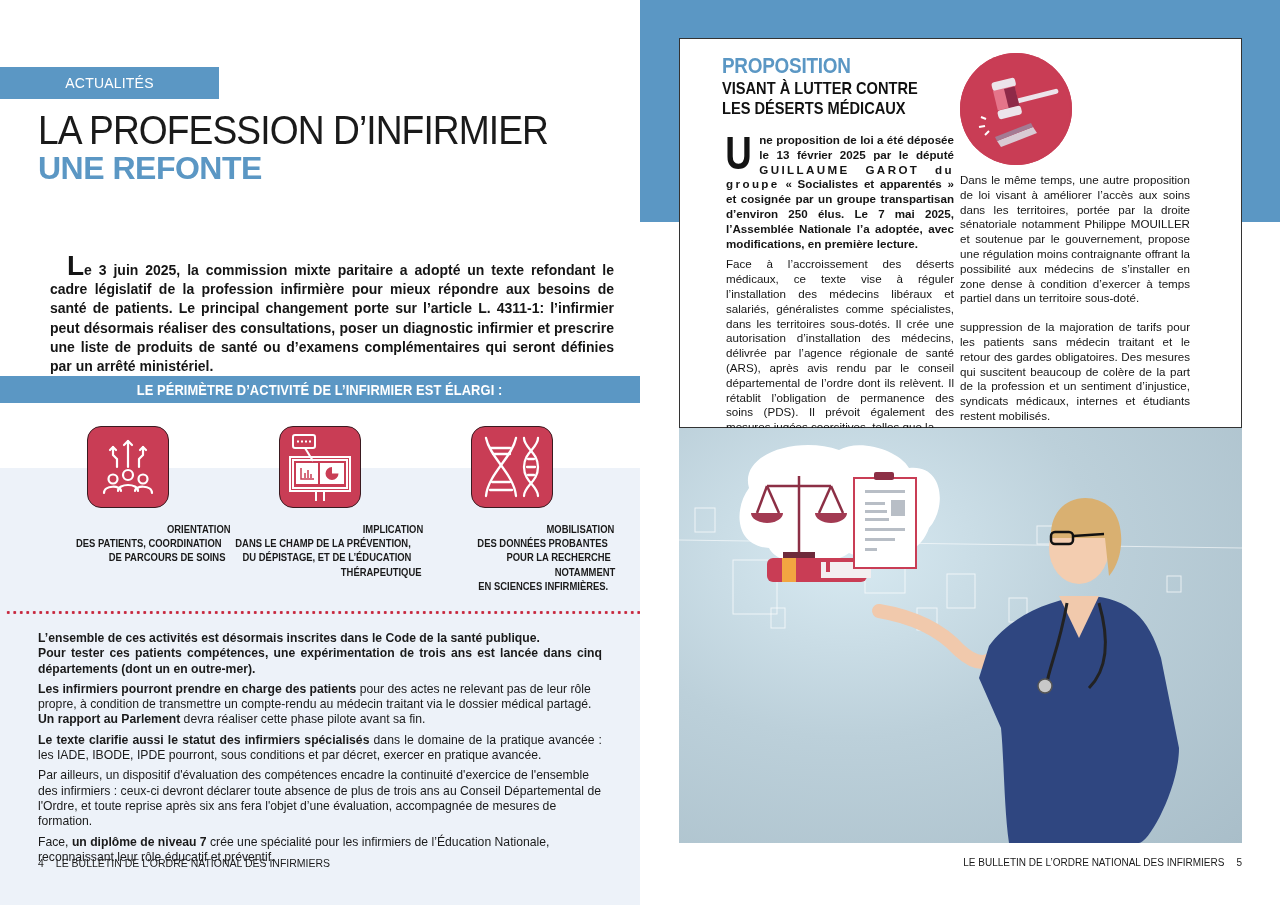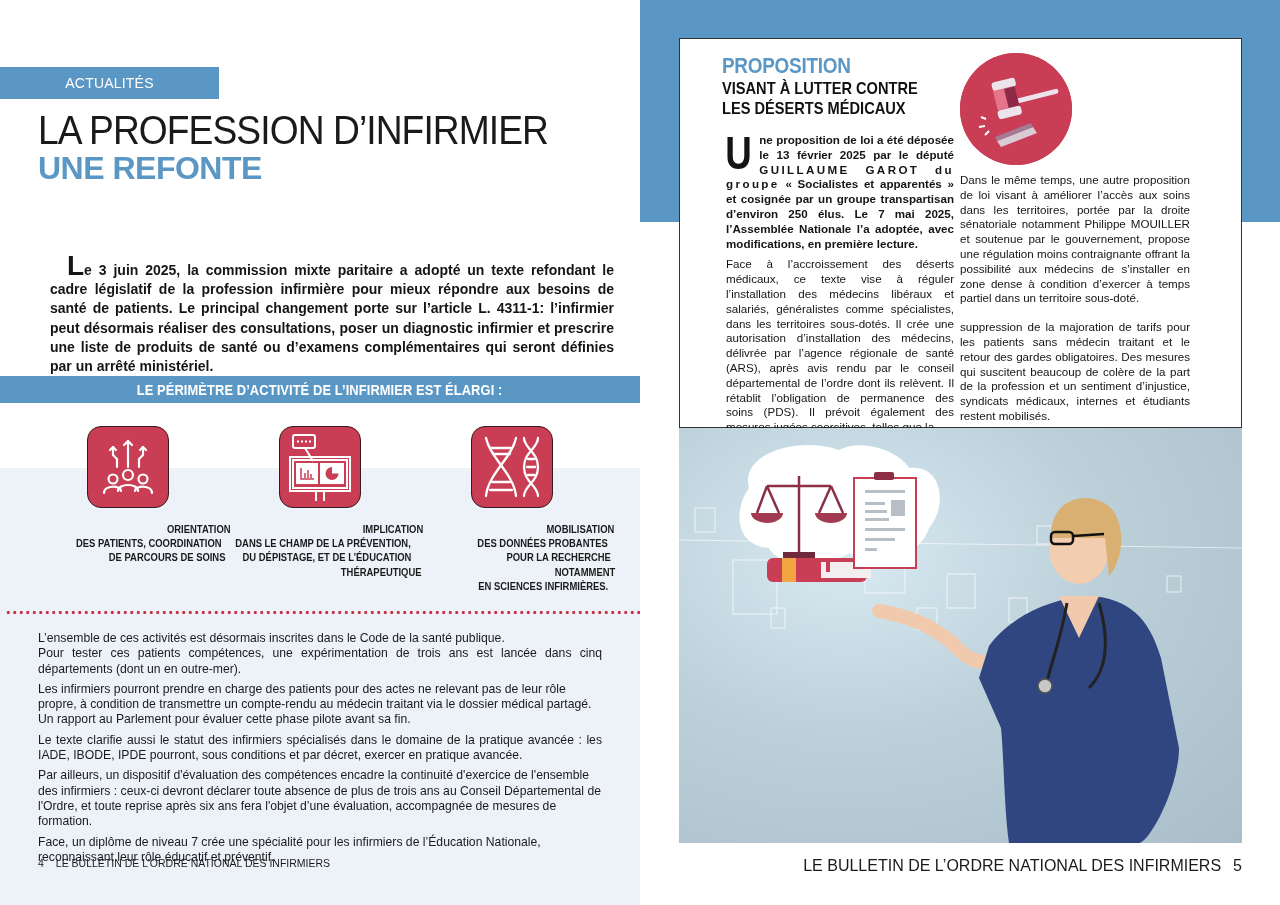--- a/index.html
+++ b/index.html
@@ -32,25 +32,25 @@
   .feature .cap { margin-top: 14px; font-size: 11.5px; font-weight: bold; line-height: 14.2px; color: #1a1a1a; }
   .feature .cap span { display: inline-block; transform: scaleX(0.82); white-space: nowrap; }
 
   .dots { position: absolute; left: 5px; top: 611px; width: 635px; height: 3px;
     background-image: radial-gradient(circle, #c7283f 1.3px, transparent 1.6px);
     background-size: 6.5px 3px; background-repeat: repeat-x; }
 
   .body-left { position: absolute; left: 38px; top: 631px; width: 564px; font-size: 12.2px; line-height: 15.3px; color: #1a1a1a; }
   .body-left p { margin-bottom: 5px; text-align: left; }
   .body-left p.j { text-align: justify; }
-  .body-left b { font-weight: normal; }
+  .body-left b { font-weight: bold; }
 
   .footer-left { position: absolute; left: 38px; top: 857px; font-size: 10.5px; color: #1a1a1a; }
   .footer-left .pn { margin-right: 12px; }
-  .footer-right { position: absolute; right: 38px; top: 857px; font-size: 16px; color: #1a1a1a; text-align: center; }
+  .footer-right { position: absolute; right: 38px; top: 857px; font-size: 10px; color: #1a1a1a; text-align: center; }
   .footer-right .pn { margin-left: 12px; }
   .right-blue { position: absolute; left: 640px; top: 0; width: 640px; height: 222px; background: #5b97c4; }
 
   .box { position: absolute; left: 679px; top: 38px; width: 563px; height: 390px; background: #fff; border: 1.2px solid #333; }
   .box-title { position: absolute; left: 42px; top: 14px; }
   .box-title .kw { font-size: 22px; font-weight: bold; color: #5b97c4; letter-spacing: -0.3px; display: block; transform: scaleX(0.86); transform-origin: left; white-space: nowrap; }
   .box-title .sub { font-size: 17px; font-weight: bold; color: #111; display: block; line-height: 20px; transform: scaleX(0.86); transform-origin: left; white-space: nowrap; }
 
   .gavel-badge { position: absolute; left: 280px; top: 14px; width: 112px; height: 112px; border-radius: 50%;
     background: #c93d55; box-shadow: 0 0 0 2px #c93d55 inset; display: flex; align-items: center; justify-content: center; }
@@ -167,21 +167,21 @@
 
   <div class="dots"></div>
 
   <div class="body-left">
     <p>
       <b>L’ensemble de ces activités est désormais inscrites dans le Code de la santé publique.</b><br>
       <b class="j" style="display:block;text-align:justify;">Pour tester ces patients compétences, une expérimentation de trois ans est lancée dans cinq départements (dont un en outre-mer).</b>
     </p>
     <p>
       <b>Les infirmiers pourront prendre en charge des patients</b><span> pour des actes ne relevant pas de leur rôle propre, à condition de transmettre un compte-rendu au médecin traitant via le dossier médical partagé.</span><br>
-      <b>Un rapport au Parlement</b><span> pour évaluer cette phase pilote avant sa fin.</span>
+      <b>Un rapport au Parlement</b><span> devra réaliser cette phase pilote avant sa fin.</span>
     </p>
     <p class="j">
       <b>Le texte clarifie aussi le statut des infirmiers spécialisés</b><span> dans le domaine de la pratique avancée : les IADE, IBODE, IPDE pourront, sous conditions et par décret, exercer en pratique avancée.</span>
     </p>
     <p>Par ailleurs, un dispositif d'évaluation des compétences encadre la continuité d'exercice de l'ensemble des infirmiers : ceux-ci devront déclarer toute absence de plus de trois ans au Conseil Départemental de l'Ordre, et toute reprise après six ans fera l'objet d’une évaluation, accompagnée de mesures de formation.</p>
     <p>
       <span>Face, </span><b>un diplôme de niveau 7</b><span> crée une spécialité pour les infirmiers de l’Éducation Nationale, reconnaissant leur rôle éducatif et préventif.</span>
     </p>
   </div>
 

